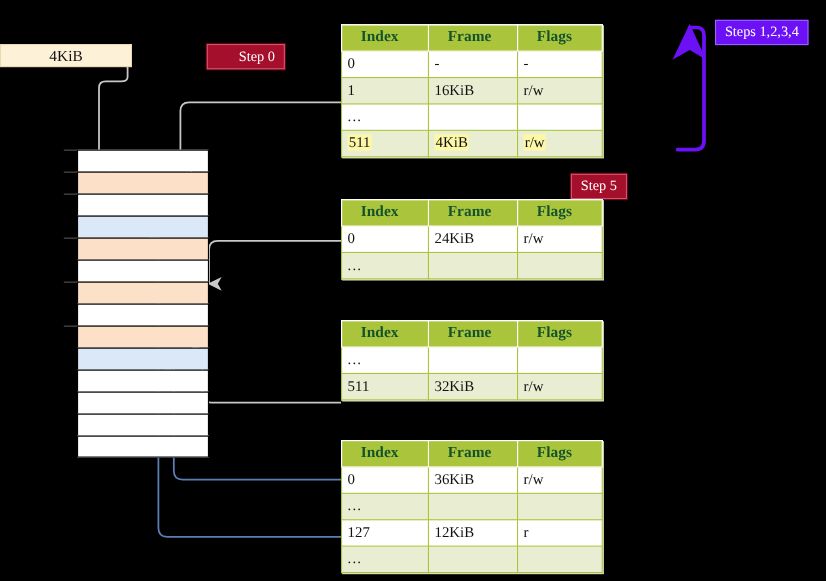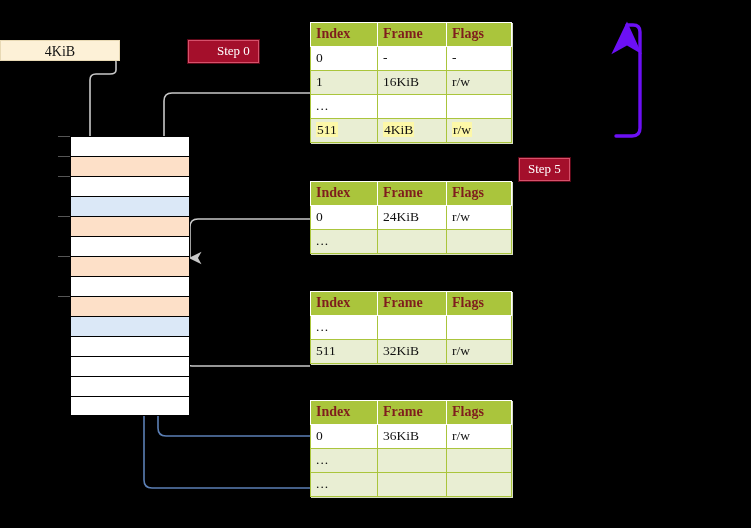--- a/index.html
+++ b/index.html
@@ -99,24 +99,24 @@
   
   .ptable {
     position: absolute;
     border-collapse: collapse;
     background: #ffffff;
     box-shadow: 1px 1px 0 0 #d9dfc4;
     font-size: 13.5px;
   }
   .ptable th {
     background: #aac53c;
-    color: #7f1d1d;
+    color: #14532d;
     font-weight: bold;
     text-align: left;
-    padding: 3px 5px 4px 5px;
+    padding: 3px 5px 4px 17px;
     border: 1px solid #ffffff;
     font-size: 14px;
   }
   .ptable td {
     border: 1px solid #aac53c;
     padding: 2px 5px 3px 5px;
     color: #111111;
     height: 18px;
     vertical-align: middle;
   }
@@ -184,20 +184,21 @@
 
     <g>
       <path d="M616,136 L632,136 Q640,136 640,128 L640,32 Q640,25 633,25 L627,25" fill="none" stroke="#6c10f5" stroke-width="3.4" stroke-linecap="round" marker-end="url(#ah-violet)"></path>
     </g>
   </svg>
 
   <div class="req-box">4KiB</div>
 
   <div id="badge-step0" class="badge badge-crimson">Step 0</div>
   <div id="badge-step4" class="badge badge-crimson">Step 5</div>
+  <div id="badge-s1234" class="badge badge-violet">Steps 1,2,3,4</div>
 
   <div id="mem-grid">
       <div class="mem-cell mem-free" style="top: 0px;"></div>
       <div class="tick" style="top: 0px;"></div>
       <div class="mem-cell mem-used" style="top: 20px;"></div>
       <div class="tick" style="top: 20px;"></div>
       <div class="mem-cell mem-free" style="top: 40px;"></div>
       <div class="tick" style="top: 40px;"></div>
       <div class="mem-cell mem-alloc" style="top: 60px;"></div>
       <div class="mem-cell mem-used" style="top: 80px;"></div>
@@ -303,20 +304,25 @@
         <tr class="white">
           <td class="c-index">0</td>
           <td class="c-frame">36KiB</td>
           <td class="c-flags">r/w</td>
         </tr>
         <tr class="alt">
           <td class="c-index ellipsis">...</td>
           <td class="c-frame">&nbsp;</td>
           <td class="c-flags">&nbsp;</td>
         </tr>
+        <tr class="white">
+          <td class="c-index">127</td>
+          <td class="c-frame">12KiB</td>
+          <td class="c-flags">r</td>
+        </tr>
         <tr class="alt">
           <td class="c-index ellipsis">...</td>
           <td class="c-frame">&nbsp;</td>
           <td class="c-flags">&nbsp;</td>
         </tr>
       </tbody>
   </table>
 
 </div>
 

